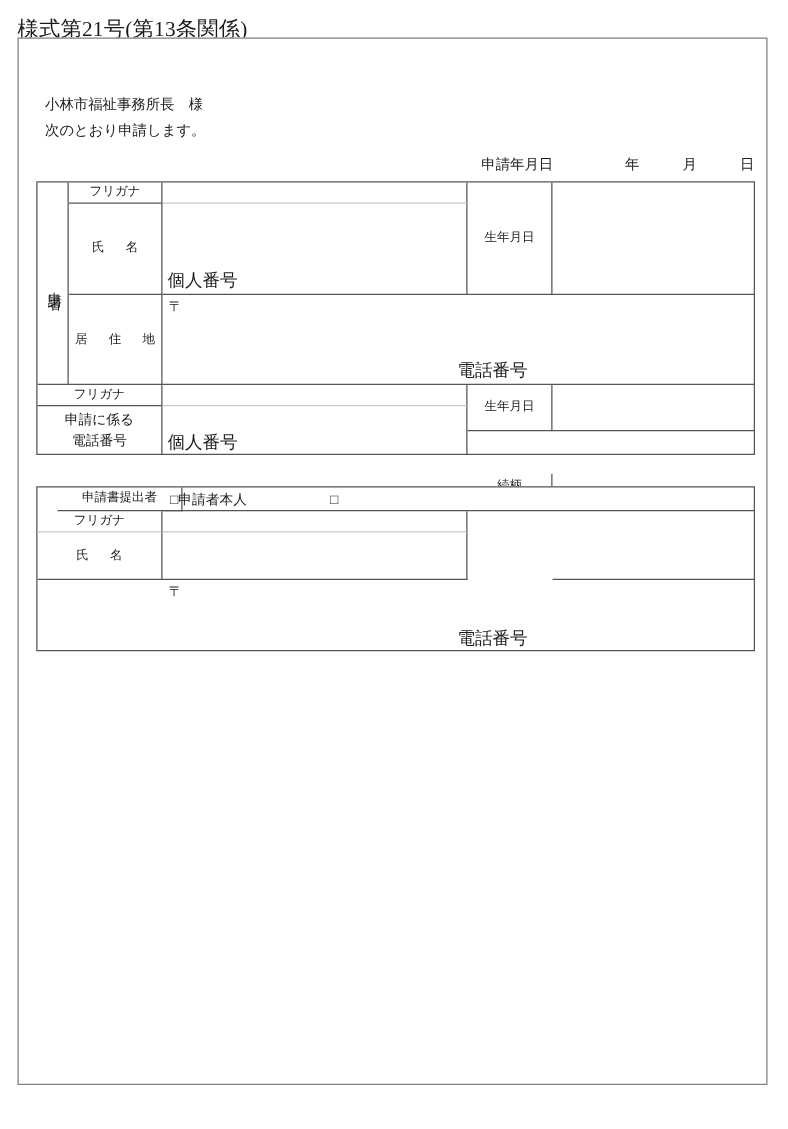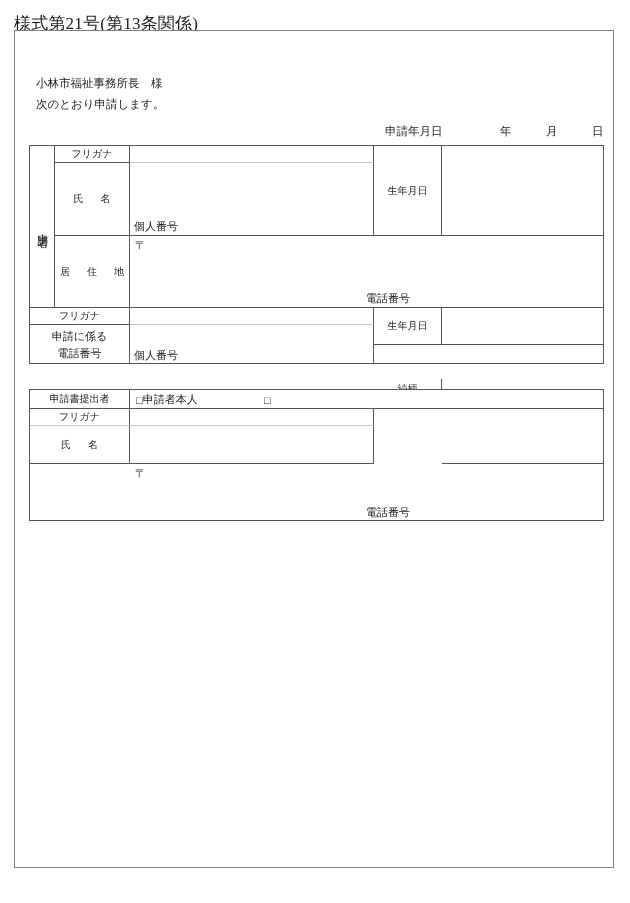--- a/index.html
+++ b/index.html
@@ -127,21 +127,21 @@
     flex-direction: column;
     align-items: center;
     justify-content: center;
     text-align: center;
     line-height: 1.5;
     white-space: pre;
   }
 
   .inline-note {
     position: absolute;
-    font-size: 11px;
+    font-size: 14px;
     white-space: pre;
     margin-top: 18px;
   }
   .postal-mark {
     position: absolute;
     font-size: 11px;
     left: 5px;
     top: 2px;
   }
 
@@ -210,21 +210,21 @@
 
     <div class="cell bd-b" style="left:412px; top:162px; width:162px; height:37px;"></div>
 
     <div class="cell lbl bd-r" style="left:344px; top:199px; width:68px; height:19px;margin-top:34px;">続柄</div>
 
     <div class="cell" style="left:412px; top:199px; width:162px; height:19px;"></div>
   </div>
 
   <div class="tbl" id="submitter-table">
 
-    <div class="cell lbl bd-r bd-b" style="left:0; top:0; width:100px; height:19px;">申請書提出者</div>
+    <div class="cell lbl bd-r bd-b" style="left:16px; top:0; width:100px; height:19px;">申請書提出者</div>
 
     <div class="cell bd-b" style="left:100px; top:0; width:474px; height:19px;">
       <span class="chk-row" style="left:6px; top:0; height:19px;">
         <span class="chk-item">□</span><span class="chk-item">申請者本人</span>
       </span>
       <span class="chk-row" style="left:134px; top:0; height:19px;">
         <span class="chk-item">□</span>
       </span>
     </div>
 

